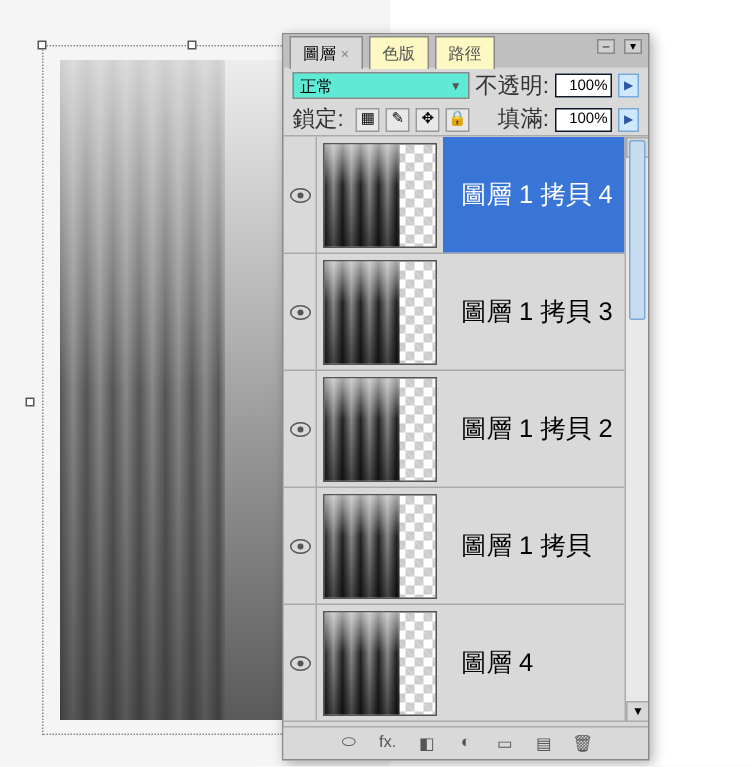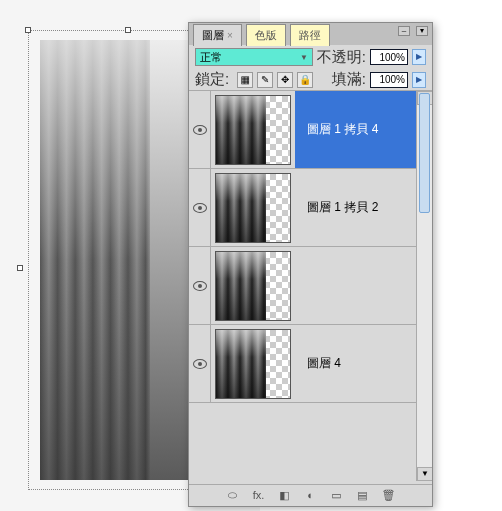--- a/index.html
+++ b/index.html
@@ -30,21 +30,21 @@
 .lock-icon{width:16px;height:16px;border:1px solid #999;background:#e8e8e8;font-size:10px;text-align:center;line-height:14px;cursor:pointer}
 .layers-list{height:390px;overflow-y:auto;background:#d9d9d9;position:relative}
 .layer-row{display:flex;align-items:center;height:78px;border-bottom:1px solid #aaa}
 .vis-col{width:22px;height:100%;display:flex;align-items:center;justify-content:center;border-right:1px solid #aaa}
 .eye-icon{width:14px;height:10px;border:1px solid #555;border-radius:50%;position:relative;cursor:pointer}
 .eye-icon::after{content:"";position:absolute;left:4px;top:2px;width:4px;height:4px;background:#555;border-radius:50%}
 .thumb-wrap{width:76px;height:70px;margin:0 4px;border:1px solid #555;position:relative;cursor:pointer}
 .checker{background-image:linear-gradient(45deg,#ccc 25%,transparent 25%,transparent 75%,#ccc 75%),linear-gradient(45deg,#ccc 25%,#fff 25%,#fff 75%,#ccc 75%);background-size:12px 12px;background-position:0 0,6px 6px}
 .thumb-grad{position:absolute;left:0;top:0;width:68%;height:100%;background:repeating-linear-gradient(90deg,#222 0px,#888 6px,#222 12px)}
 .thumb-grad::after{content:"";position:absolute;inset:0;background:linear-gradient(180deg,rgba(255,255,255,0.6),transparent 40%,rgba(0,0,0,0.5))}
-.layer-label-area{flex:1;height:100%;display:flex;align-items:center;padding-left:12px;font-size:12px;color:#000;cursor:pointer}
+.layer-label-area{flex:1;height:100%;display:flex;align-items:center;padding-left:12px;font-size:17px;color:#000;cursor:pointer}
 .layer-row.selected .layer-label-area{background:#3875d7;color:#fff}
 .scrollbar{position:absolute;right:0;top:0;width:16px;height:100%;background:#e8e8e8;border-left:1px solid #aaa}
 .scroll-thumb{position:absolute;left:2px;top:2px;width:11px;height:120px;background:#c8dcf0;border:1px solid #7aa8d8;border-radius:2px;cursor:pointer}
 .scroll-arrow{position:absolute;left:0;width:16px;height:14px;background:#d8d8d8;border:1px solid #aaa;font-size:8px;text-align:center;line-height:12px;cursor:pointer}
 .sa-up{top:0}.sa-dn{bottom:0}
 .panel-footer{position:absolute;bottom:0;left:0;right:0;height:22px;background:#d9d9d9;border-top:1px solid #aaa;display:flex;align-items:center;justify-content:center;gap:10px}
 .foot-icon{width:16px;height:14px;font-size:11px;color:#555;text-align:center;cursor:pointer}
 </style>
 </head>
 <body>
@@ -107,29 +107,39 @@
           </div>
   <div class="layer-label-area">圖層 1 拷貝 4</div>
         </div>
         <div class="layer-row">
           <div class="vis-col">
             <div class="eye-icon"></div>
           </div>
   <div class="thumb-wrap checker">
             <div class="thumb-grad"></div>
           </div>
+  <div class="layer-label-area">圖層 1 拷貝 3</div>
+        </div>
+        <div class="layer-row">
+          <div class="vis-col">
+            <div class="eye-icon"></div>
+          </div>
+  <div class="thumb-wrap checker">
+            <div class="thumb-grad"></div>
+          </div>
   <div class="layer-label-area">圖層 1 拷貝 2</div>
         </div>
         <div class="layer-row">
           <div class="vis-col">
             <div class="eye-icon"></div>
           </div>
   <div class="thumb-wrap checker">
             <div class="thumb-grad"></div>
           </div>
+  <div class="layer-label-area">圖層 1 拷貝</div>
         </div>
         <div class="layer-row">
           <div class="vis-col">
             <div class="eye-icon"></div>
           </div>
   <div class="thumb-wrap checker">
             <div class="thumb-grad"></div>
           </div>
   <div class="layer-label-area">圖層 4</div>
         </div>

